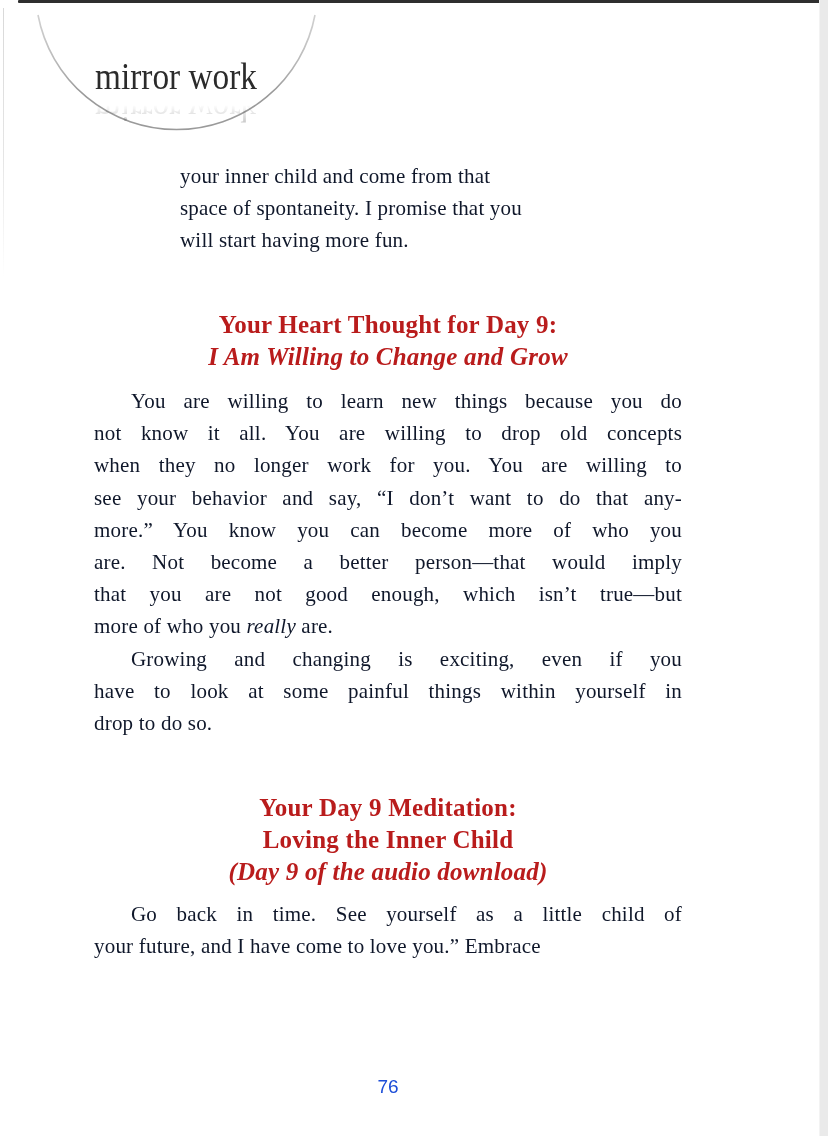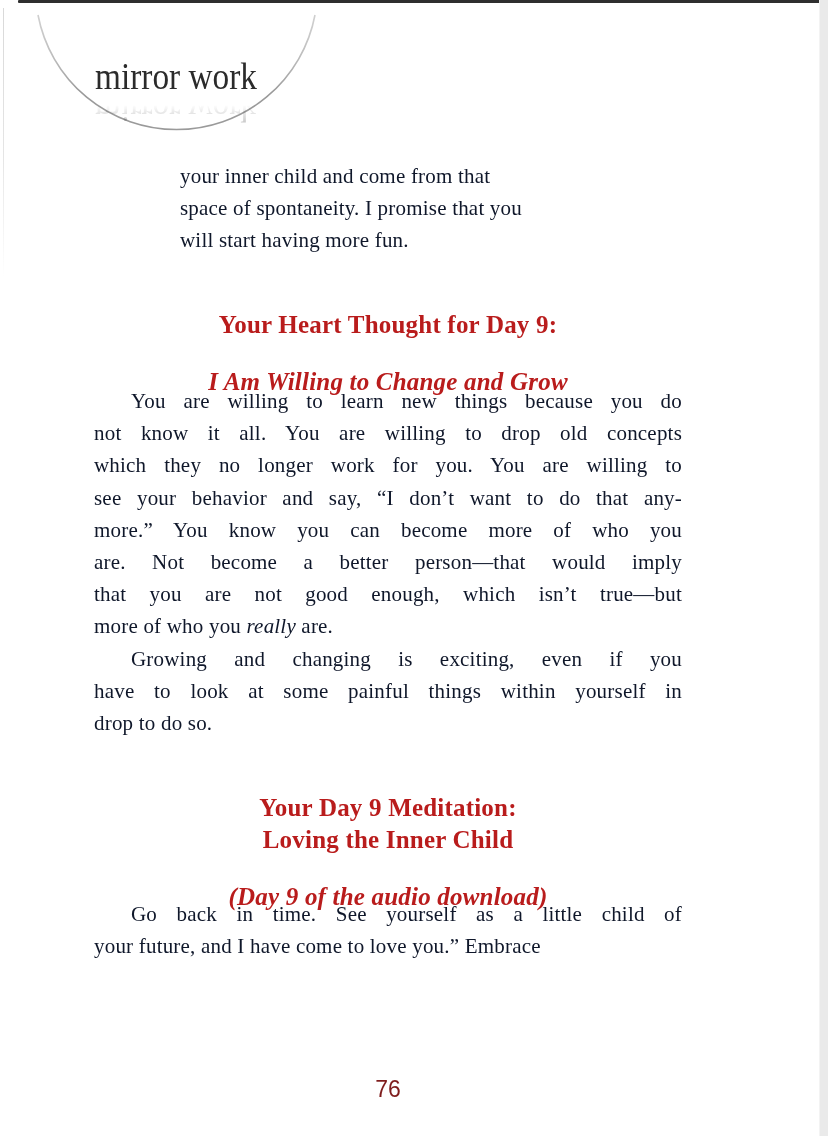--- a/index.html
+++ b/index.html
@@ -49,33 +49,33 @@
     font-size: 21px; line-height: 32.2px; color: #0f172a;
     letter-spacing: 0.2px;
   }
   .justified .ln { text-align: justify; text-align-last: justify; }
   .justified .ln:last-child { text-align-last: left; }
   .indent .ln:first-child { text-indent: 37px; }
   .continuation { left: 180px; width: 470px; top: 160px; text-align: left; }
 
   .heading { text-align: center; font-weight: bold; font-size: 25px; color: #b91c1c; }
   .heading .h-line { line-height: 32.2px; }
-  .italic { font-style: italic; margin-top: 25px; }
+  .italic { font-style: italic; }
   em { font-style: italic; }
 
   .heading1 { top: 309px; }
   .para1    { top: 385px; }
   .para2    { top: 643px; }
   .heading2 { top: 792px; }
   .para3    { top: 898px; }
 
   .footer-num {
     position: absolute; left: 94px; width: 588px; top: 1076px;
     text-align: center; font-family: "Liberation Sans", sans-serif;
-    font-size: 23px; color: #7f1d1d;
+    font-size: 19px; color: #1d4ed8;
   }
 </style>
 </head>
 <body>
 
 <div class="page">
 
   <div class="top-edge"></div>
   <div class="left-edge"></div>
   <div class="right-edge"></div>
@@ -105,21 +105,21 @@
     </div>
 
   <div class="block heading heading1">
     <div class="h-line">Your Heart Thought for Day 9:</div>
     <div class="h-line italic">I Am Willing to Change and Grow</div>
   </div>
 
   <div class="block justified indent para1">
       <div class="ln">You are willing to learn new things because you do</div>
       <div class="ln">not know it all. You are willing to drop old concepts</div>
-      <div class="ln">which they no longer work for you. You are willing to</div>
+      <div class="ln">when they no longer work for you. You are willing to</div>
       <div class="ln">see your behavior and say, “I don’t want to do that any-</div>
       <div class="ln">more.” You know you can become more of who you</div>
       <div class="ln">are. Not become a better person—that would imply</div>
       <div class="ln">that you are not good enough, which isn’t true—but</div>
       <div class="ln">more of who you <em>really</em> are.</div>
     </div>
 
   <div class="block justified indent para2">
       <div class="ln">Growing and changing is exciting, even if you</div>
       <div class="ln">have to look at some painful things within yourself in</div>

